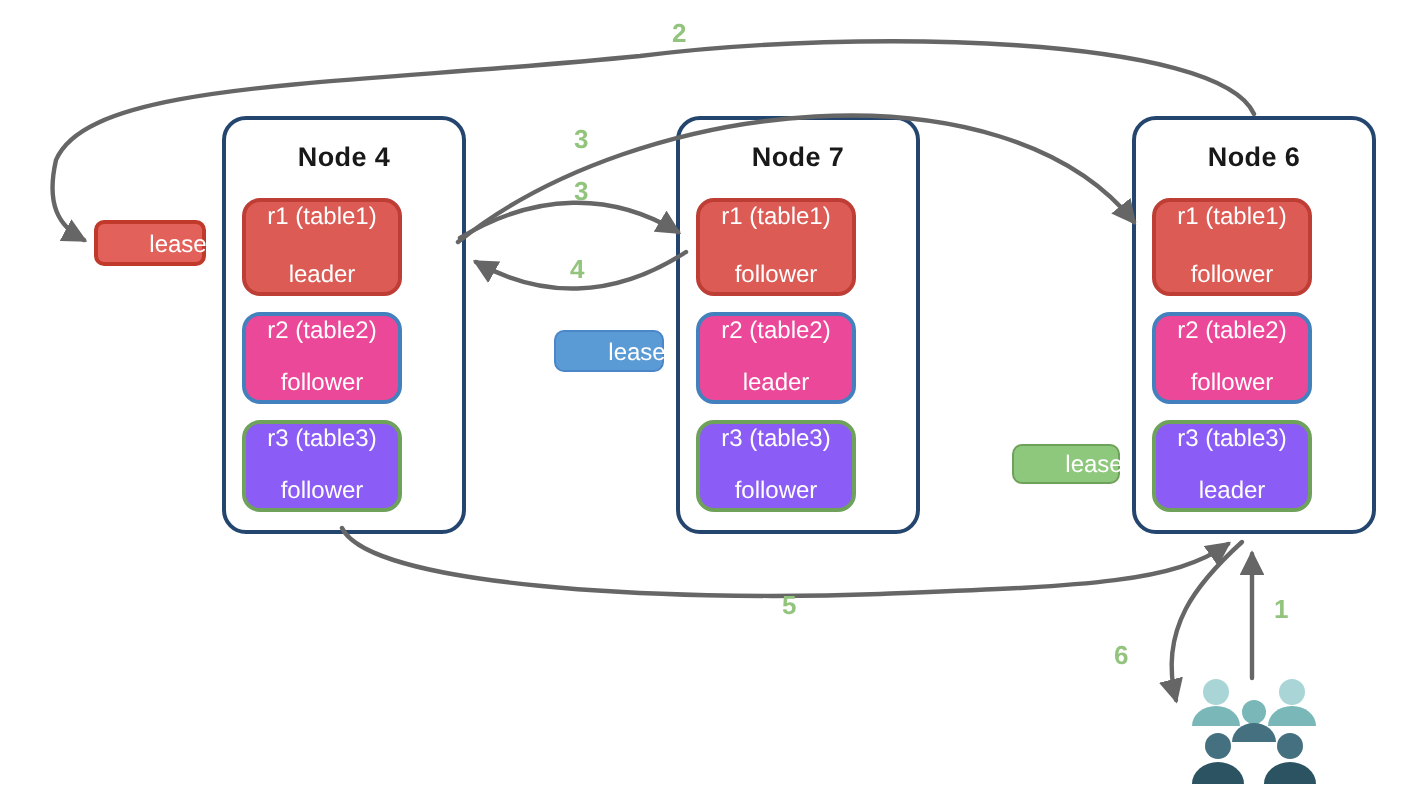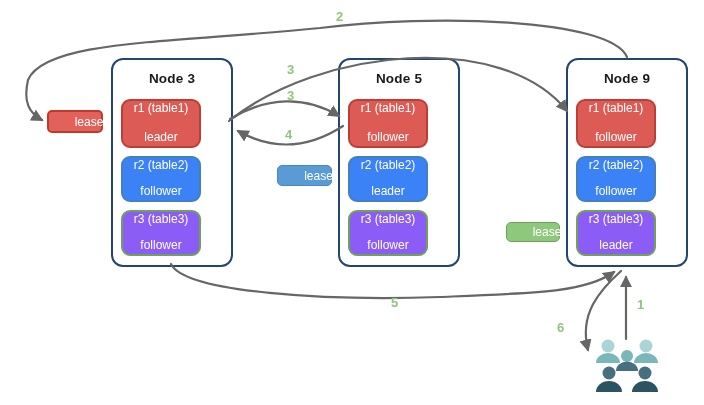--- a/index.html
+++ b/index.html
@@ -17,21 +17,21 @@
     position:absolute;top:11px;left:0;right:0;text-align:center;
     font-weight:bold;font-size:13.5px;color:#191919;letter-spacing:.2px;
   }
   .replica{
     position:absolute;left:8px;width:80px;border-radius:9px;color:#fff;
     font-size:12px;line-height:1.3;display:flex;flex-direction:column;
     align-items:center;justify-content:space-between;text-align:center;
     box-sizing:border-box;border:2px solid transparent;
   }
   .replica.red{background:#DC5B55;border-color:#BE3D35}
-  .replica.blue{background:#3b82f6;border-color:#4380BE}
+  .replica.blue{background:#ec4899;border-color:#4380BE}
   .replica.green{background:#8b5cf6;border-color:#6EA25B}
   .rpos0{top:39px;height:49px}
   .rpos1{top:96px;height:46px}
   .rpos2{top:150px;height:46px}
   
   .lease{
     position:absolute;z-index:6;color:#fff;font-size:12px;border-radius:5px;
     display:flex;align-items:center;justify-content:center;box-sizing:border-box;padding-left:28px;
   }
   .lease-red{left:47px;top:110px;width:56px;height:23px;background:#E2625B;border:2px solid #C0392B}
@@ -51,53 +51,53 @@
   
   .arrows{position:absolute;left:0;top:0;z-index:4;pointer-events:none;}
   .users{position:absolute;left:589px;top:336px;z-index:3;}
 </style>
 </head>
 <body>
 
 <div class="stage">
 
   <div class="node node-n1">
-    <div class="node-title">Node 3</div>
+    <div class="node-title">Node 4</div>
     <div class="replica red rpos0">
       <span>r1 (table1)</span>
       <span>leader</span>
     </div>
     <div class="replica blue rpos1">
       <span>r2 (table2)</span>
       <span>follower</span>
     </div>
     <div class="replica green rpos2">
       <span>r3 (table3)</span>
       <span>follower</span>
     </div>
   </div>
 
   <div class="node node-n2">
-    <div class="node-title">Node 5</div>
+    <div class="node-title">Node 7</div>
     <div class="replica red rpos0">
       <span>r1 (table1)</span>
       <span>follower</span>
     </div>
     <div class="replica blue rpos1">
       <span>r2 (table2)</span>
       <span>leader</span>
     </div>
     <div class="replica green rpos2">
       <span>r3 (table3)</span>
       <span>follower</span>
     </div>
   </div>
 
   <div class="node node-n3">
-    <div class="node-title">Node 9</div>
+    <div class="node-title">Node 6</div>
     <div class="replica red rpos0">
       <span>r1 (table1)</span>
       <span>follower</span>
     </div>
     <div class="replica blue rpos1">
       <span>r2 (table2)</span>
       <span>follower</span>
     </div>
     <div class="replica green rpos2">
       <span>r3 (table3)</span>

